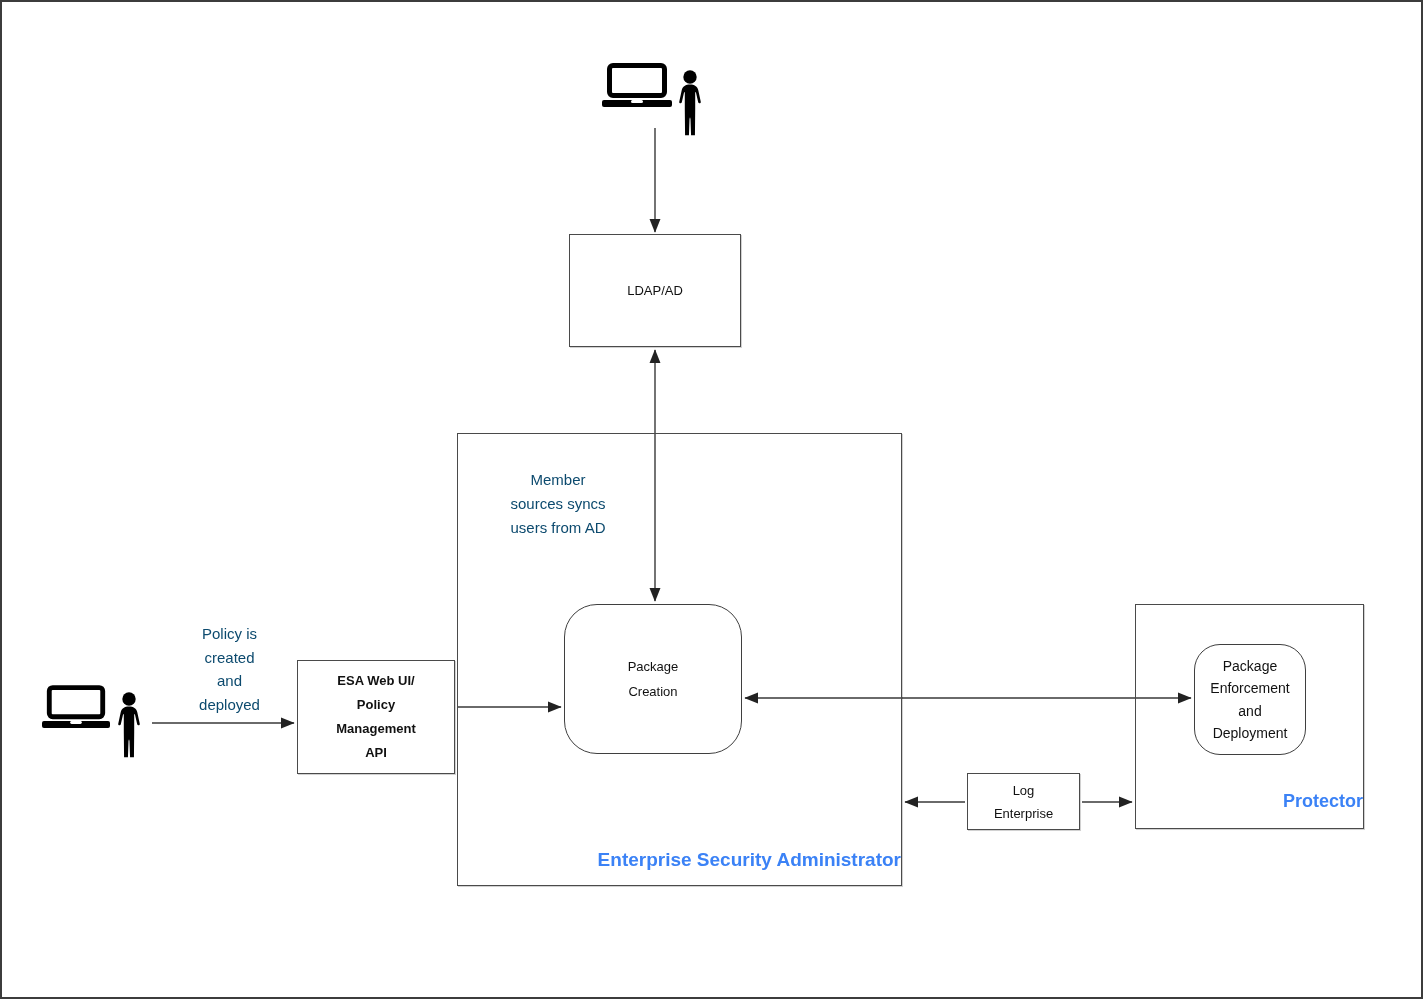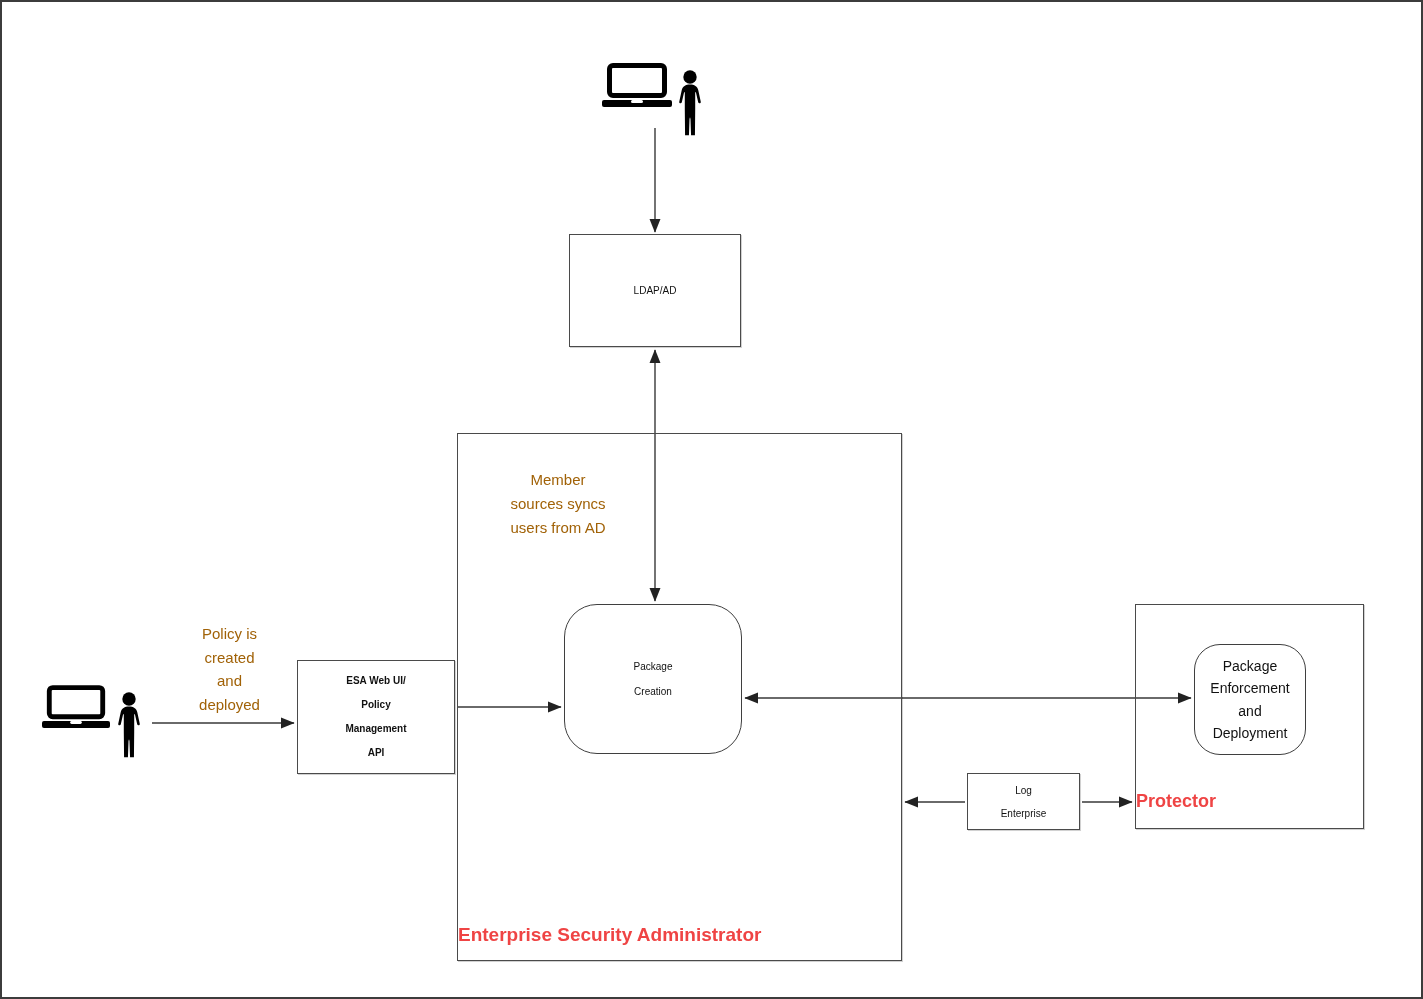--- a/index.html
+++ b/index.html
@@ -28,54 +28,54 @@
     background: #ffffff;
     border: 1.5px solid #4a4a4a;
     box-shadow: 1px 1px 0.5px rgba(0,0,0,0.18);
     display: flex;
     align-items: center;
     justify-content: center;
     text-align: center;
   }
   .node .label {
     white-space: pre-line;
-    font-size: 10px;
+    font-size: 13px;
     line-height: 24px;
     color: #111111;
   }
   .container-node {
     position: absolute;
     background: transparent;
     border: 1.5px solid #4a4a4a;
     box-shadow: 1px 1px 0.5px rgba(0,0,0,0.18);
   }
   .container-title {
     position: absolute;
     left: 0; right: 0;
-    text-align: left;
+    text-align: right;
     font-weight: bold;
-    color: #ef4444;
+    color: #3b82f6;
   }
   .rounded-node {
     border-radius: 33px;
     box-shadow: none;
     border-color: #3f3f3f;
   }
   .annotation {
     position: absolute;
     text-align: center;
     white-space: pre-line;
     font-size: 15px;
     line-height: 23.5px;
-    color: #a16207;
+    color: #0c4a6e;
   }
   .icon-wrap { position: absolute; }
   
   #ldap-box            { left: 567px; top: 232px; width: 172px; height: 113px; }
-  #esa-box             { left: 455px; top: 431px; width: 445px; height: 528px; }
+  #esa-box             { left: 455px; top: 431px; width: 445px; height: 453px; }
   #esa-box .container-title { bottom: 14px; font-size: 19px; }
   #package-creation    { left: 562px; top: 602px; width: 178px; height: 150px; }
   #package-creation .label { line-height: 25px; }
   #esa-webui-box       { left: 295px; top: 658px; width: 158px; height: 114px; }
   #esa-webui-box .label { font-weight: bold; }
   #log-forwarder-box   { left: 965px; top: 771px; width: 113px; height: 57px; }
   #log-forwarder-box .label { line-height: 23px; }
   #protector-box       { left: 1133px; top: 602px; width: 229px; height: 225px; }
   #protector-box .container-title { bottom: 16px; font-size: 18px; }
   #package-enforcement { left: 1192px; top: 642px; width: 112px; height: 111px; border-radius: 26px; }

